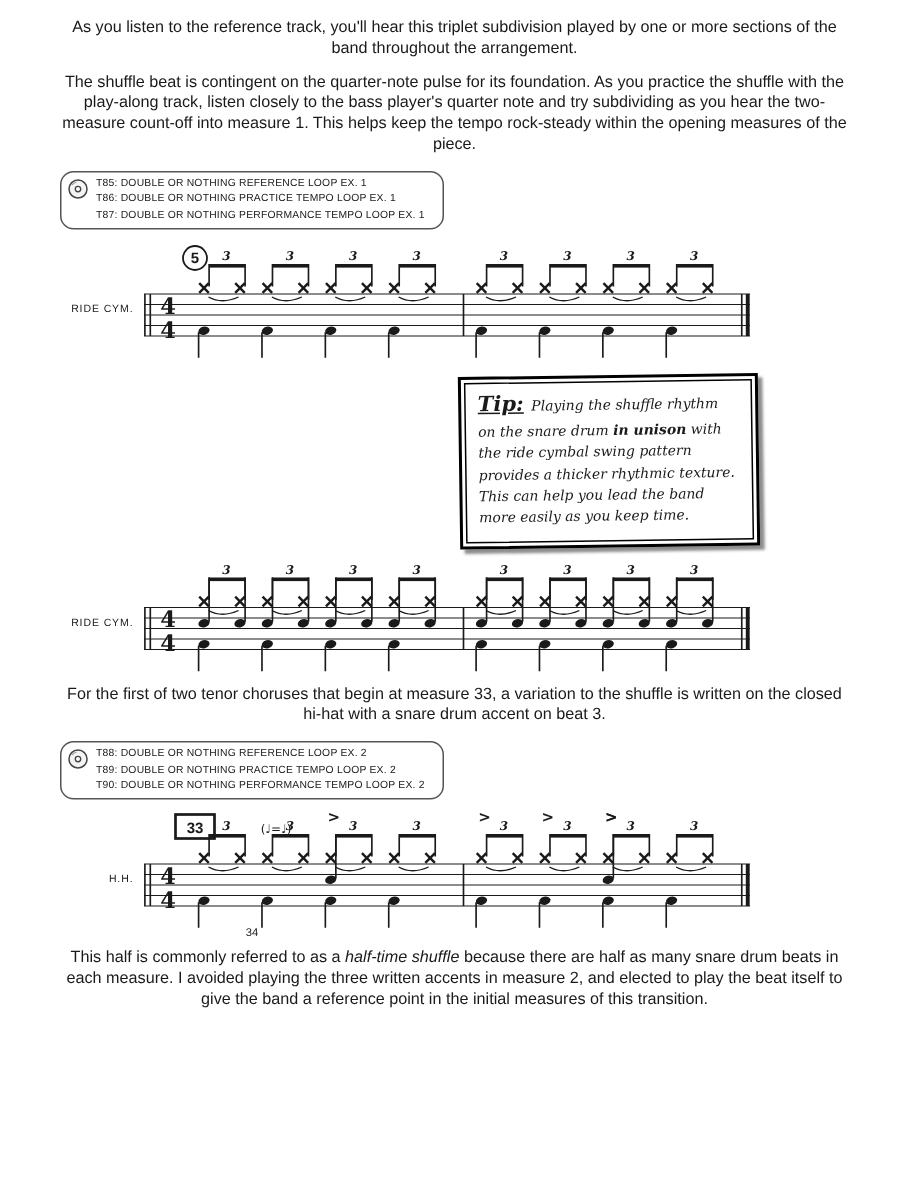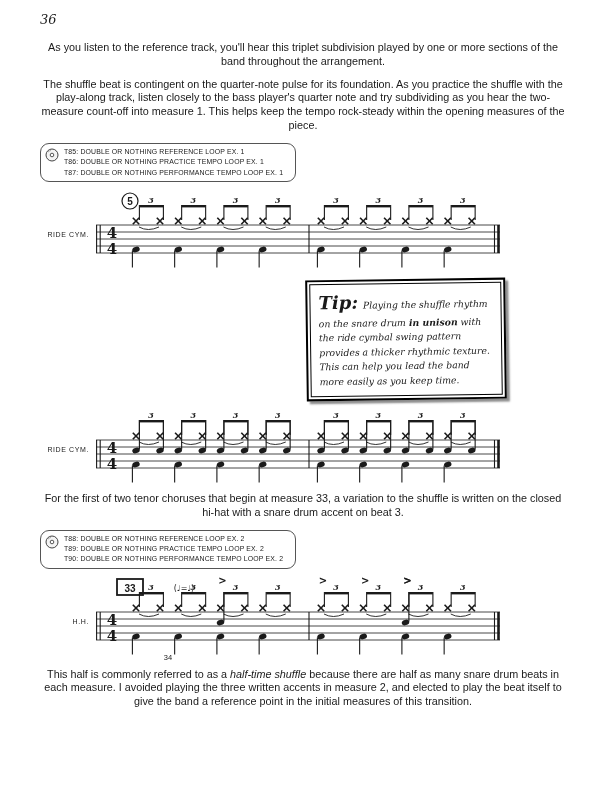--- a/index.html
+++ b/index.html
@@ -12,21 +12,21 @@
   .track-box{display:inline-flex;align-items:flex-start;gap:5px;border:1px solid #555;
              border-radius:9px;padding:3px 12px 3px 4px;margin:1px 0 7px 0;background:#fff;}
   .cd-icon{display:inline-block;margin-top:1px;}
   .track-lines{font-size:6.9px;line-height:1.5;letter-spacing:.15px;color:#1a1a1a;}
   .beat-label{font-weight:bold;font-size:11px;margin:3px 0 1px 96px;}
   .staff{display:block;margin-left:2px;}
   .tip-outer{width:196px;margin:2px 0 4px 266px;border:2.5px solid #000;background:#fff;
              box-shadow:3px 3px 2px rgba(0,0,0,.45);transform:rotate(-0.8deg);}
   .tip-inner{border:1px solid #000;margin:2px;padding:4px 8px 7px 8px;
              font-family:"DejaVu Serif",serif;font-style:italic;font-size:9.3px;line-height:1.55;}
-  .tip-title{font-weight:bold;font-size:18px;margin-right:5px;}
+  .tip-title{font-weight:bold;font-size:14px;text-decoration:underline;margin-right:5px;}
   .tip-bold{font-weight:bold;}
   
   .sline{stroke:#1a1a1a;stroke-width:.8;}
   .bar{stroke:#1a1a1a;stroke-width:1.1;}
   .bar.thick{stroke-width:2.6;}
   .stem{stroke:#1a1a1a;stroke-width:1.1;}
   .xhead{stroke:#1a1a1a;stroke-width:1.6;}
   .beam{fill:#1a1a1a;}
   .slur{fill:none;stroke:#1a1a1a;stroke-width:.9;}
   .staff-label{font-size:7px;font-family:"Liberation Sans",sans-serif;letter-spacing:.6px;
@@ -36,21 +36,20 @@
   .marker-text{font-family:"Liberation Sans",sans-serif;font-weight:bold;font-size:10px;fill:#1a1a1a;}
   .swing{font-family:"DejaVu Sans",sans-serif;font-size:8px;fill:#1a1a1a;}
   .mnum{font-family:"Liberation Sans",sans-serif;font-size:7.5px;fill:#1a1a1a;}
   .accent{font-family:"DejaVu Sans",sans-serif;font-weight:bold;font-size:10px;fill:#1a1a1a;}
 </style>
 </head>
 <body>
 
 <div class="page">
 
-  <div class="page-number">36</div>
 
   <p class="para">As you listen to the reference track, you'll hear this triplet subdivision played by one or more sections of the band throughout the arrangement.</p>
   <p class="para">The shuffle beat is contingent on the quarter-note pulse for its foundation. As you practice the shuffle with the play-along track, listen closely to the bass player's quarter note and try subdividing as you hear the two-measure count-off into measure 1. This helps keep the tempo rock-steady within the opening measures of the piece.</p>
 
   <div class="track-box">
     <span class="cd-icon">
       <svg width="14" height="14" viewBox="0 0 14 14">
         <circle cx="7" cy="7" r="6" fill="#f4f4f4" stroke="#444" stroke-width="1"></circle>
         <circle cx="7" cy="7" r="1.8" fill="#fff" stroke="#444" stroke-width="0.9"></circle>
         <path d="M 3 4.2 A 4.6 4.6 0 0 1 6 2.5" fill="none" stroke="#999" stroke-width="0.8"></path>

